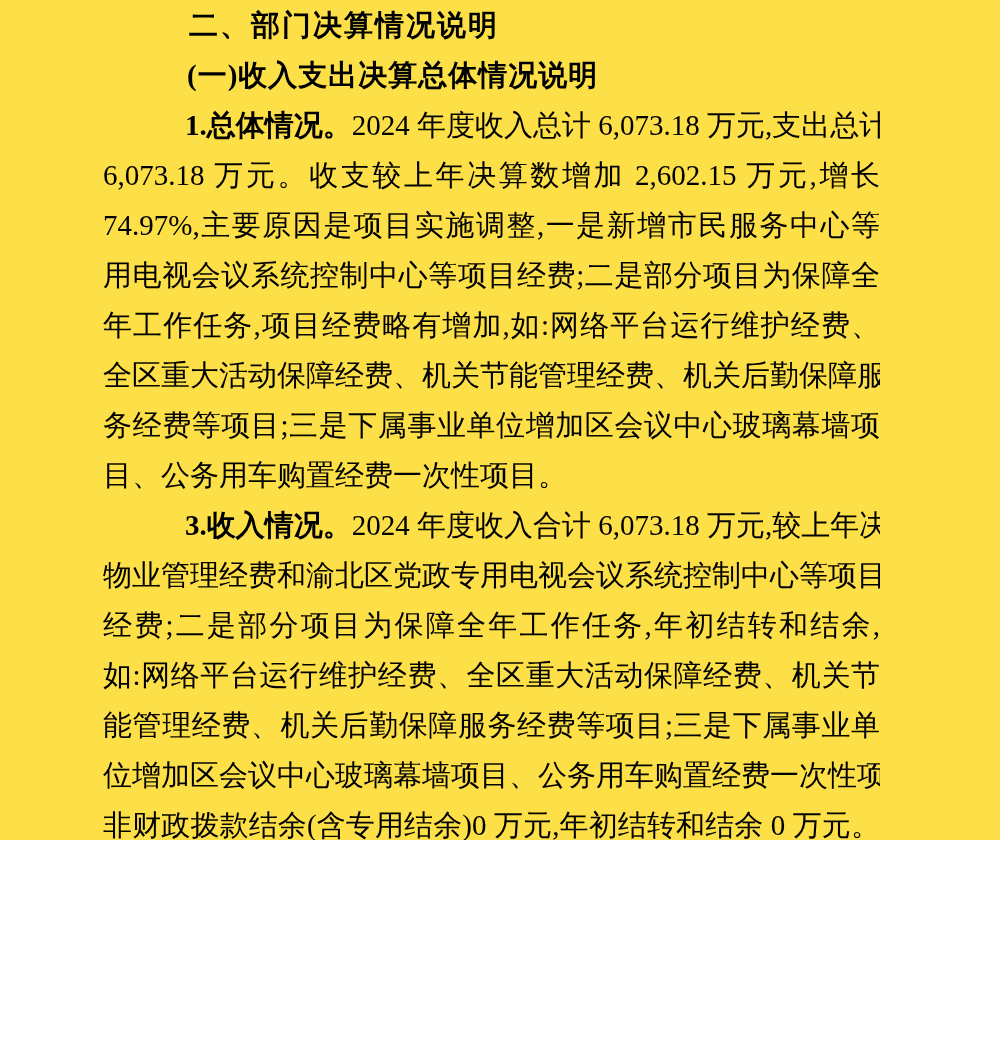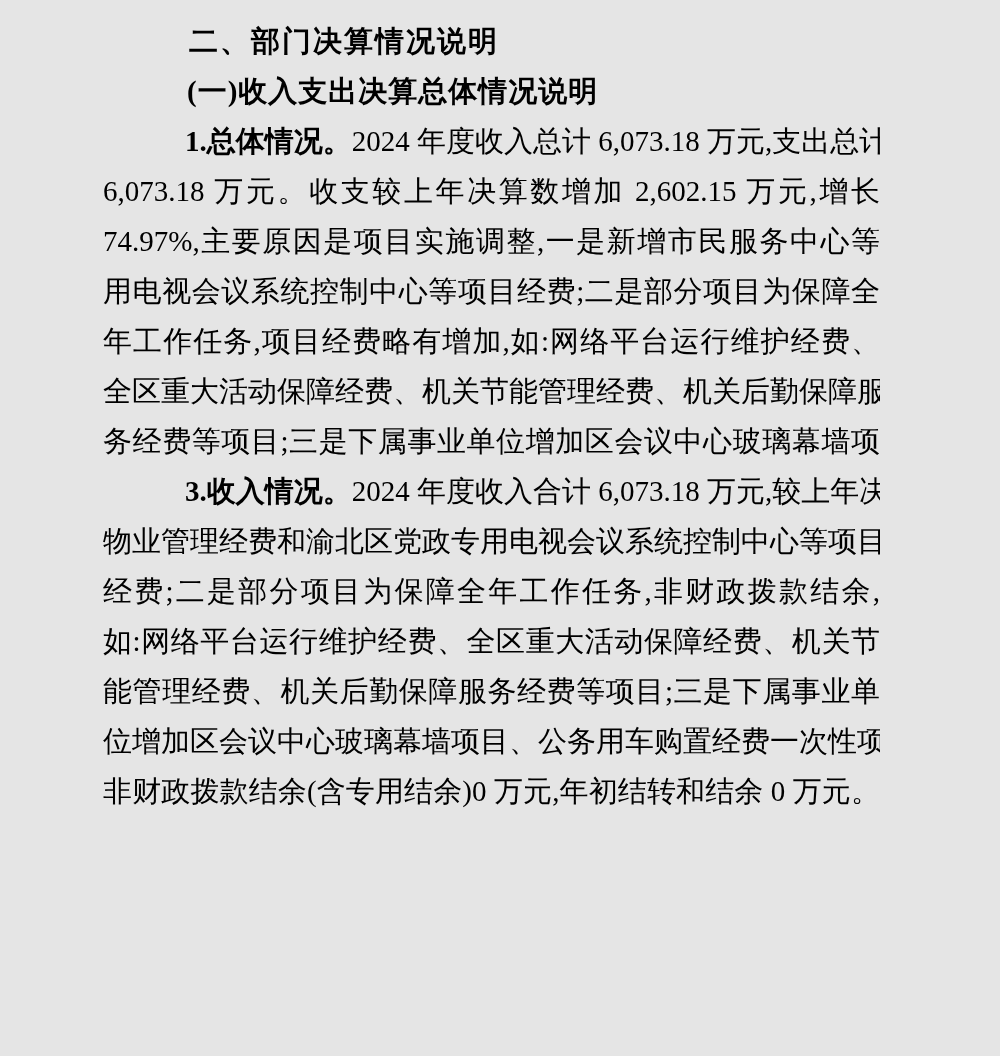--- a/index.html
+++ b/index.html
@@ -3,24 +3,24 @@
 <meta charset="utf-8">
 <style>
   html, body {
     margin: 0;
     padding: 0;
     background: #ffffff;
   }
   .page {
     position: relative;
     width: 1000px;
-    height: 1056px;
-    background: #e5e5e5;
+    height: 840px;
+    background: #fde047;
     box-sizing: border-box;
-    padding: 16px 120px 0 103px;
+    padding: 0 120px 0 103px;
     color: #000000;
     font-family: "Liberation Serif", "DejaVu Serif", serif;
     font-size: 29px;
     overflow: hidden;
   }
   .line {
     height: 50px;
     line-height: 50px;
     white-space: nowrap;
     overflow: hidden;
@@ -57,22 +57,23 @@
 
   <div class="line heading2">(一)收入支出决算总体情况说明</div>
 
   <div class="line para-first just"><span class="lead">1.总体情况。</span><span>2024 年度收入总计 6,073.18 万元,支出总计</span></div>
   <div class="line just">6,073.18 万元。收支较上年决算数增加 2,602.15 万元,增长</div>
   <div class="line just">74.97%,主要原因是项目实施调整,一是新增市民服务中心等</div>
   <div class="line just">用电视会议系统控制中心等项目经费;二是部分项目为保障全</div>
   <div class="line just">年工作任务,项目经费略有增加,如:网络平台运行维护经费、</div>
   <div class="line just">全区重大活动保障经费、机关节能管理经费、机关后勤保障服</div>
   <div class="line just">务经费等项目;三是下属事业单位增加区会议中心玻璃幕墙项</div>
+  <div class="line">目、公务用车购置经费一次性项目。</div>
 
   <div class="line para-first just"><span class="lead">3.收入情况。</span><span>2024 年度收入合计 6,073.18 万元,较上年决</span></div>
   <div class="line just">物业管理经费和渝北区党政专用电视会议系统控制中心等项目</div>
-  <div class="line just">经费;二是部分项目为保障全年工作任务,非财政拨款结余,</div>
+  <div class="line just">经费;二是部分项目为保障全年工作任务,年初结转和结余,</div>
   <div class="line just">如:网络平台运行维护经费、全区重大活动保障经费、机关节</div>
   <div class="line just">能管理经费、机关后勤保障服务经费等项目;三是下属事业单</div>
   <div class="line just">位增加区会议中心玻璃幕墙项目、公务用车购置经费一次性项</div>
   <div class="line just">非财政拨款结余(含专用结余)0 万元,年初结转和结余 0 万元。</div>
 
 </div>
 
 </body></html>

